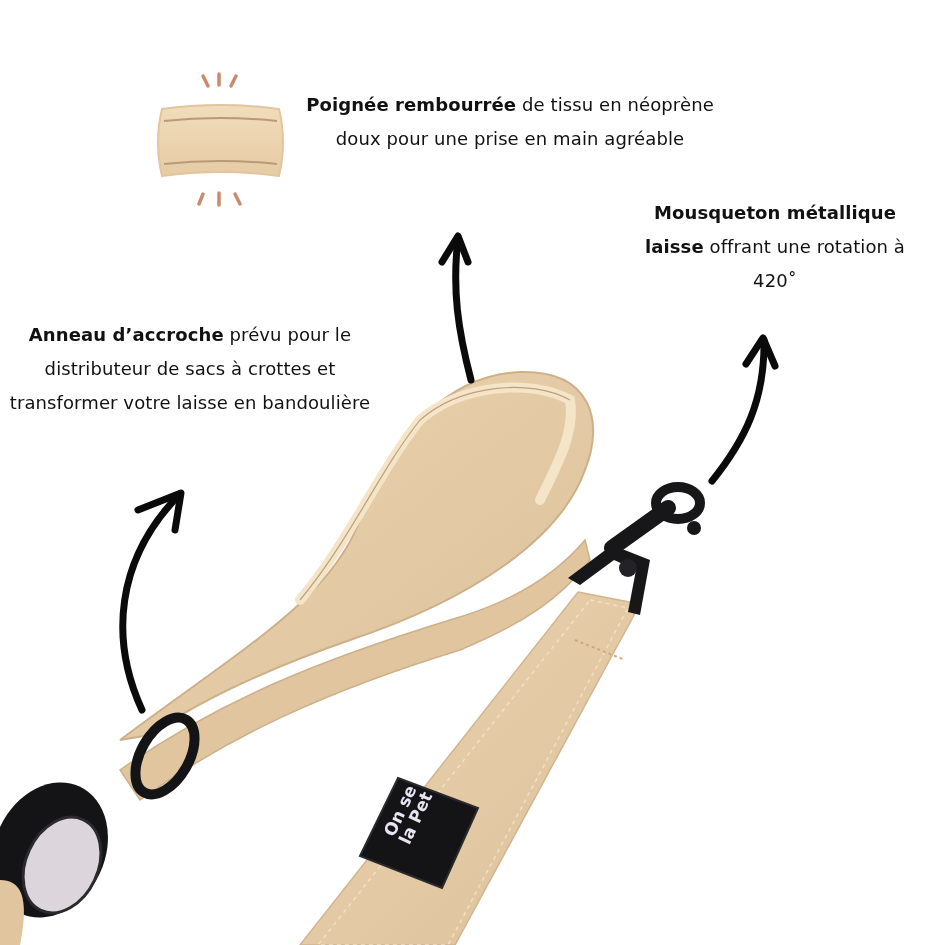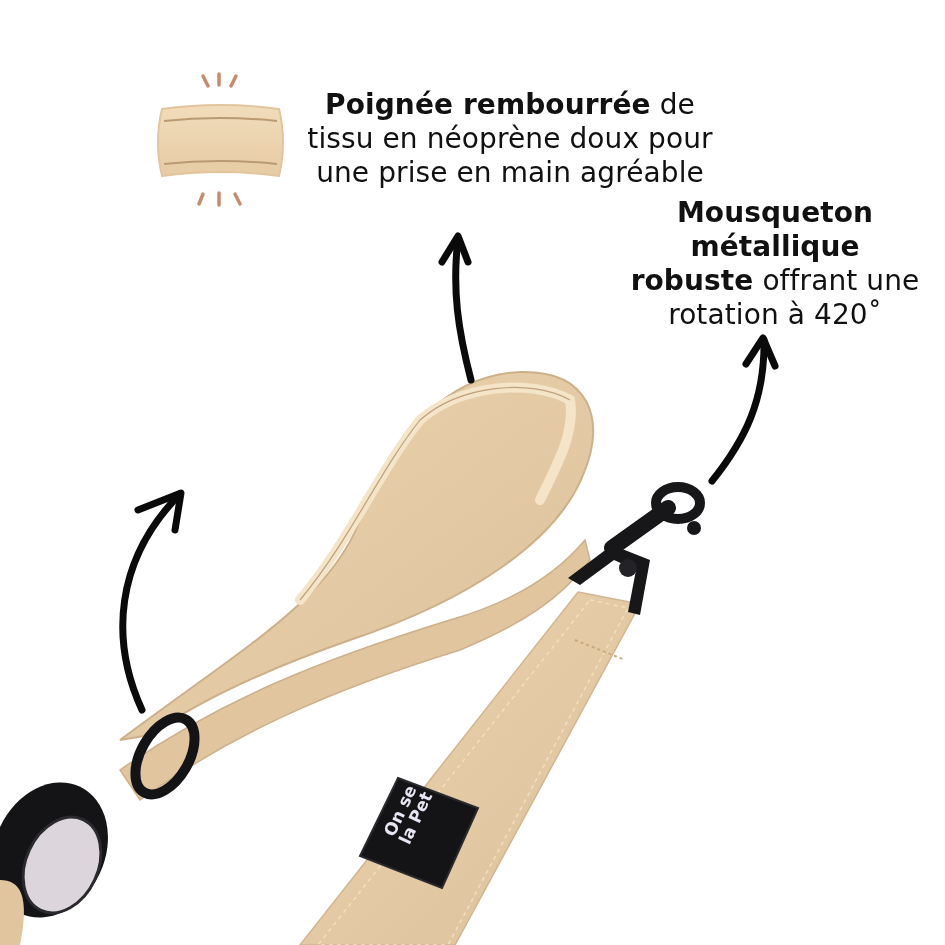--- a/index.html
+++ b/index.html
@@ -1,20 +1,20 @@
 <!DOCTYPE html>
 <html><head>
   <meta charset="utf-8">
   <style>
     html, body { margin: 0; padding: 0; background: #ffffff; }
     body { width: 945px; height: 945px; position: relative; overflow: hidden;
            font-family: "DejaVu Sans", sans-serif; color: #0d0d0d; }
     .stage { position: absolute; left: 0; top: 0; width: 945px; height: 945px; }
     .stage svg { position: absolute; left: 0; top: 0; }
-    .caption { position: absolute; text-align: center; font-size: 28px; line-height: 34px;
+    .caption { position: absolute; text-align: center; font-size: 18px; line-height: 34px;
                letter-spacing: 0.1px; color: #111; }
     .caption b { font-weight: bold; }
     .cap-handle { left: 300px; top: 88px; width: 420px; }
     .cap-clip   { left: 630px; top: 196px; width: 290px; }
     .cap-ring   { left: 0px;   top: 318px; width: 380px; }
     .label-text { position: absolute; left: 365px; top: 790px; width: 110px; height: 60px;
                   transform: rotate(-65deg); transform-origin: center; color: #e8e4f2;
                   font-family: "DejaVu Sans", sans-serif; font-weight: bold; font-size: 17px;
                   line-height: 17px; text-align: center; pointer-events: none; }
   </style>
@@ -101,22 +101,25 @@
       <path d="M142 710 C 110 640, 115 560, 180 494" fill="none" stroke="#0a0a0a" stroke-width="7" stroke-linecap="round"></path>
       <path d="M138 510 L 181 493 L 175 530" fill="none" stroke="#0a0a0a" stroke-width="7" stroke-linecap="round" stroke-linejoin="round"></path>
     </g>
   </svg>
 
   <div class="caption cap-handle">
     <b>Poignée rembourrée</b><span> de tissu en néoprène doux pour une prise en main agréable</span>
   </div>
 
   <div class="caption cap-clip">
-    <b>Mousqueton métallique robuste</b><span> offrant une rotation à 420˚</span>
+    <b>Mousqueton métallique laisse</b><span> offrant une rotation à 420˚</span>
   </div>
 
+  <div class="caption cap-ring">
+    <b>Anneau d’accroche</b><span> prévu pour le distributeur de sacs à crottes et transformer votre laisse en bandoulière</span>
+  </div>
 
   <div class="label-text">
     <div>On se</div>
     <div>la Pet</div>
   </div>
 
 </div>
 
 </body></html>

